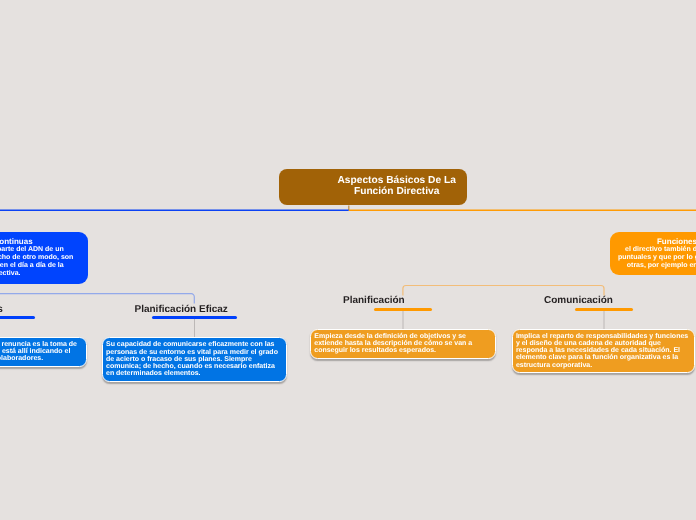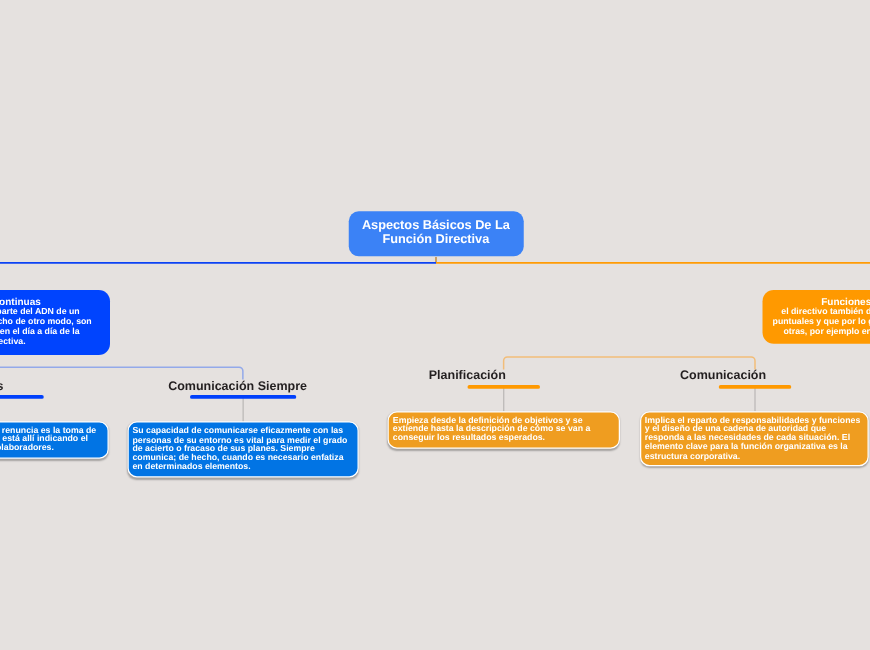--- a/index.html
+++ b/index.html
@@ -2,23 +2,23 @@
 <html><head>
 <meta charset="utf-8">
 <style>
   html,body{margin:0;padding:0;}
   body{width:696px;height:520px;overflow:hidden;background:#e5e1df;
        font-family:"Liberation Sans",sans-serif;-webkit-font-smoothing:antialiased;text-rendering:geometricPrecision;}
   .canvas{position:absolute;left:0;top:0;width:696px;height:520px;overflow:hidden;}
   svg.links{position:absolute;left:0;top:0;width:696px;height:520px;overflow:visible;}
 
   .root{position:absolute;left:278.6px;top:168.9px;width:140.2px;height:36.6px;
-        background:#3b82f6;border-radius:8px;color:#fff;font-weight:bold;
+        background:#a16207;border-radius:8px;color:#fff;font-weight:bold;
         font-size:10.2px;line-height:10.9px;display:flex;align-items:center;
-        justify-content:center;text-align:center;}
+        justify-content:center;text-align:center;padding-left:48px;}
 
   
   .note{position:absolute;border-radius:9px;color:#fff;font-weight:bold;
         font-size:7px;line-height:8.15px;padding:5px 8px;box-sizing:border-box;
         text-align:center;}
   .note .t{display:block;font-size:8px;line-height:9.4px;}
 
   
   .card{position:absolute;border-radius:7.5px;color:#fff;font-weight:bold;
         font-size:7px;line-height:7.25px;padding:3.2px;box-sizing:border-box;
@@ -59,21 +59,21 @@
 
   <div class="note" style="left:610px;top:231.6px;width:174px;background:#ff9900;">
     <span class="t">Funciones puntuales</span>
     <span>el directivo también debe asumir funciones puntuales y que por lo general son delegadas a otras, por ejemplo en momentos de crisis.</span>
   </div>
 
   <div class="lbl" style="left:-50px;top:305px;width:120px;">Decisiones</div>
   <div class="und" style="left:-15px;top:316.4px;width:50px;background:#0040fc;"></div>
   <div class="card" style="left:-91px;top:336.7px;width:177.6px;background:#0174e4;padding-right:8.3px;">Aquello que se opone a la renuncia es la toma de decisiones, ya que el líder está allí indicando el rumbo a seguir por sus colaboradores.</div>
 
-  <div class="lbl" style="left:134.5px;top:305px;width:120px;">Comunicación Siempre</div>
+  <div class="lbl" style="left:134.5px;top:305px;width:120px;">Planificación Eficaz</div>
   <div class="und" style="left:152.3px;top:316.4px;width:84.9px;background:#0040fc;"></div>
   <div class="card" style="left:101.8px;top:337.3px;width:185.3px;background:#0174e4;">Su capacidad de comunicarse eficazmente con las personas de su entorno es vital para medir el grado de acierto o fracaso de sus planes. Siempre comunica; de hecho, cuando es necesario enfatiza en determinados elementos.</div>
 
   <div class="lbl" style="left:343px;top:296px;width:120px;">Planificación</div>
   <div class="und" style="left:374.2px;top:307.8px;width:58px;background:#ff9900;"></div>
   <div class="card" style="left:310.1px;top:328.5px;width:185.5px;background:#ef9d20;">Empieza desde la definición de objetivos y se extiende hasta la descripción de cómo se van a conseguir los resultados esperados.</div>
 
   <div class="lbl" style="left:544px;top:296px;width:120px;">Comunicación</div>
   <div class="und" style="left:574.9px;top:307.8px;width:58.2px;background:#ff9900;"></div>
   <div class="card" style="left:511.7px;top:328.5px;width:182.9px;background:#ef9d20;">Implica el reparto de responsabilidades y funciones y el diseño de una cadena de autoridad que responda a las necesidades de cada situación. El elemento clave para la función organizativa es la estructura corporativa.</div>

